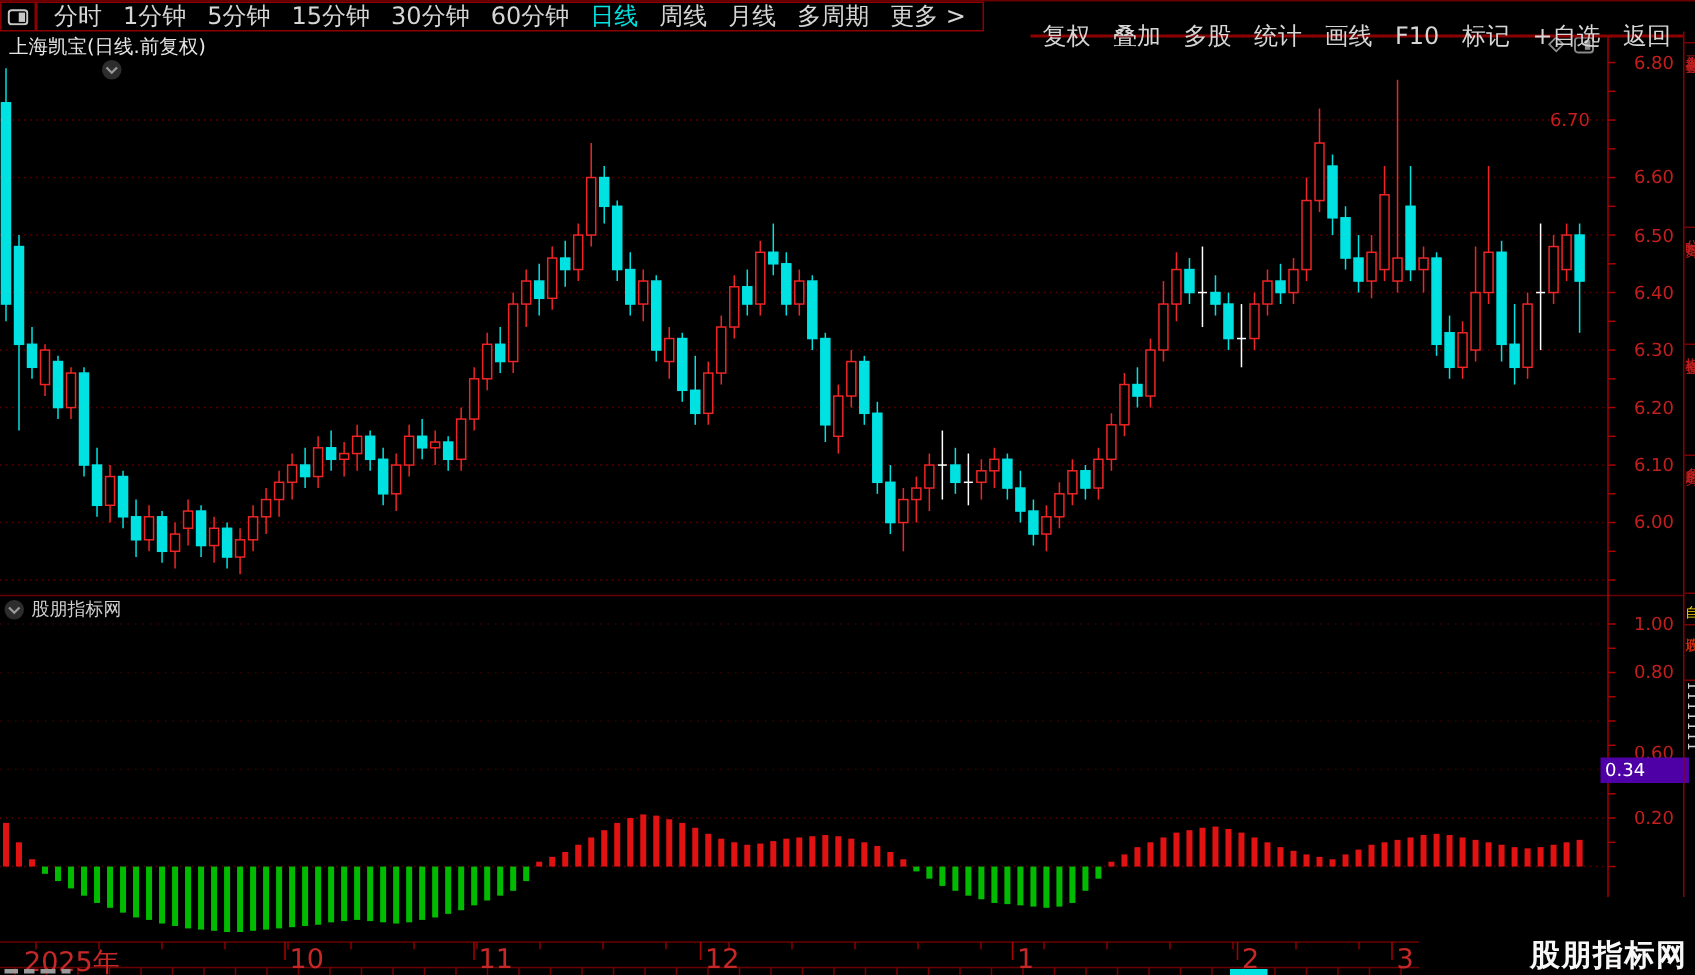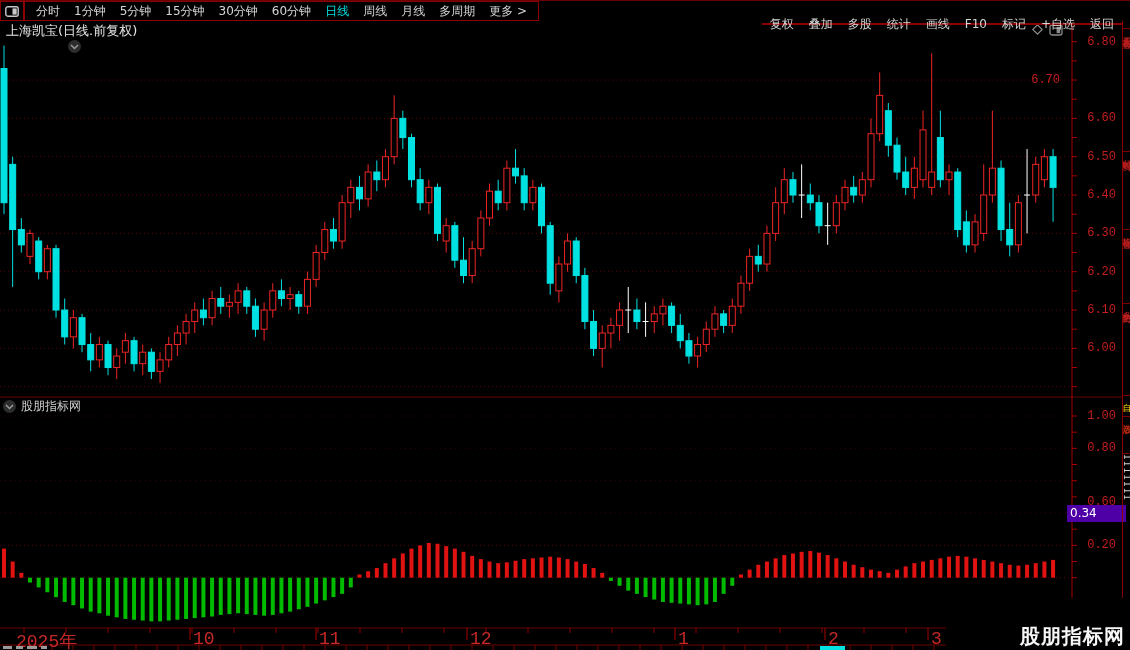--- a/index.html
+++ b/index.html
@@ -1,41 +1,41 @@
 <!DOCTYPE html>
 <html><head>
 <meta charset="utf-8">
 <style>
   html,body{margin:0;padding:0;background:#000;}
   body{width:1130px;height:650px;position:relative;overflow:hidden;
        font-family:"DejaVu Sans","Liberation Sans",sans-serif;}
   
   .toolbar{position:absolute;left:0;top:0;width:1130px;height:21px;z-index:8;
            display:flex;align-items:stretch;background:#000;border-top:1px solid #6a0000;
-           box-sizing:border-box;font-size:12px;color:#d6d6d6;}
+           box-sizing:border-box;font-size:16px;color:#d6d6d6;}
   .tb-box{border:1px solid #8b0000;display:flex;align-items:center;box-sizing:border-box;}
   .tb-winicon{width:24px;justify-content:center;}
   .tb-periods{border:1px solid #8b0000;display:flex;align-items:center;padding:0 4px;box-sizing:border-box;}
   .period{padding:0 7px;line-height:18px;cursor:default;white-space:nowrap;}
   .period.active{color:#00e2e2;}
   .tb-actions{margin-left:auto;display:flex;margin-right:8px;margin-top:22px;}
   .tb-btn{border:1px solid #8b0000;margin-left:-1px;padding:0 7px;line-height:18px;
           display:flex;align-items:center;white-space:nowrap;}
   
   #plot{position:absolute;left:0;top:0;z-index:1;}
   .title-row{position:absolute;left:6px;top:22px;z-index:3;display:flex;align-items:center;
              color:#e6e6e6;font-size:13px;flex-direction:column;}
   .circle-ico{width:13px;height:13px;border-radius:50%;background:#2d2d2d;display:inline-flex;
               align-items:center;justify-content:center;margin-left:6px;}
   .circle-ico svg{display:block;}
   .corner-icons{position:absolute;left:1031px;top:23px;z-index:3;display:flex;gap:5px;align-items:center;color:#8a8a8a;}
   .ind-header{position:absolute;left:3px;top:398px;z-index:3;display:flex;align-items:center;
               color:#d0d0d0;font-size:12px;}
   .ind-header .circle-ico{margin-left:0;margin-right:5px;}
-  #labels{position:absolute;left:0;top:0;width:1130px;height:650px;z-index:3;pointer-events:none;font-family:Liberation Mono, monospace;}
+  #labels{position:absolute;left:0;top:0;width:1130px;height:650px;z-index:3;pointer-events:none;}
   .ylab{position:absolute;width:32px;text-align:right;font-size:12px;color:#c41e1e;}
   .xlab{position:absolute;top:629px;font-size:18px;color:#c62828;}
   .val-tag{position:absolute;left:1067px;top:505px;width:59px;height:17px;z-index:5;
            background:#4e00a6;color:#fff;font-size:12px;line-height:17px;padding-left:3px;
            box-sizing:border-box;}
   .watermark{position:absolute;right:0;bottom:0;width:184px;height:52px;background:#000;z-index:9;
              display:flex;flex-direction:column;justify-content:flex-end;align-items:flex-end;
              padding:0 5px 2px 0;box-sizing:border-box;color:#f7f7f7;font-weight:bold;}
   .wm1{font-size:20px;line-height:23px;letter-spacing:1px;}
   .wm2{font-size:22px;line-height:25px;}

